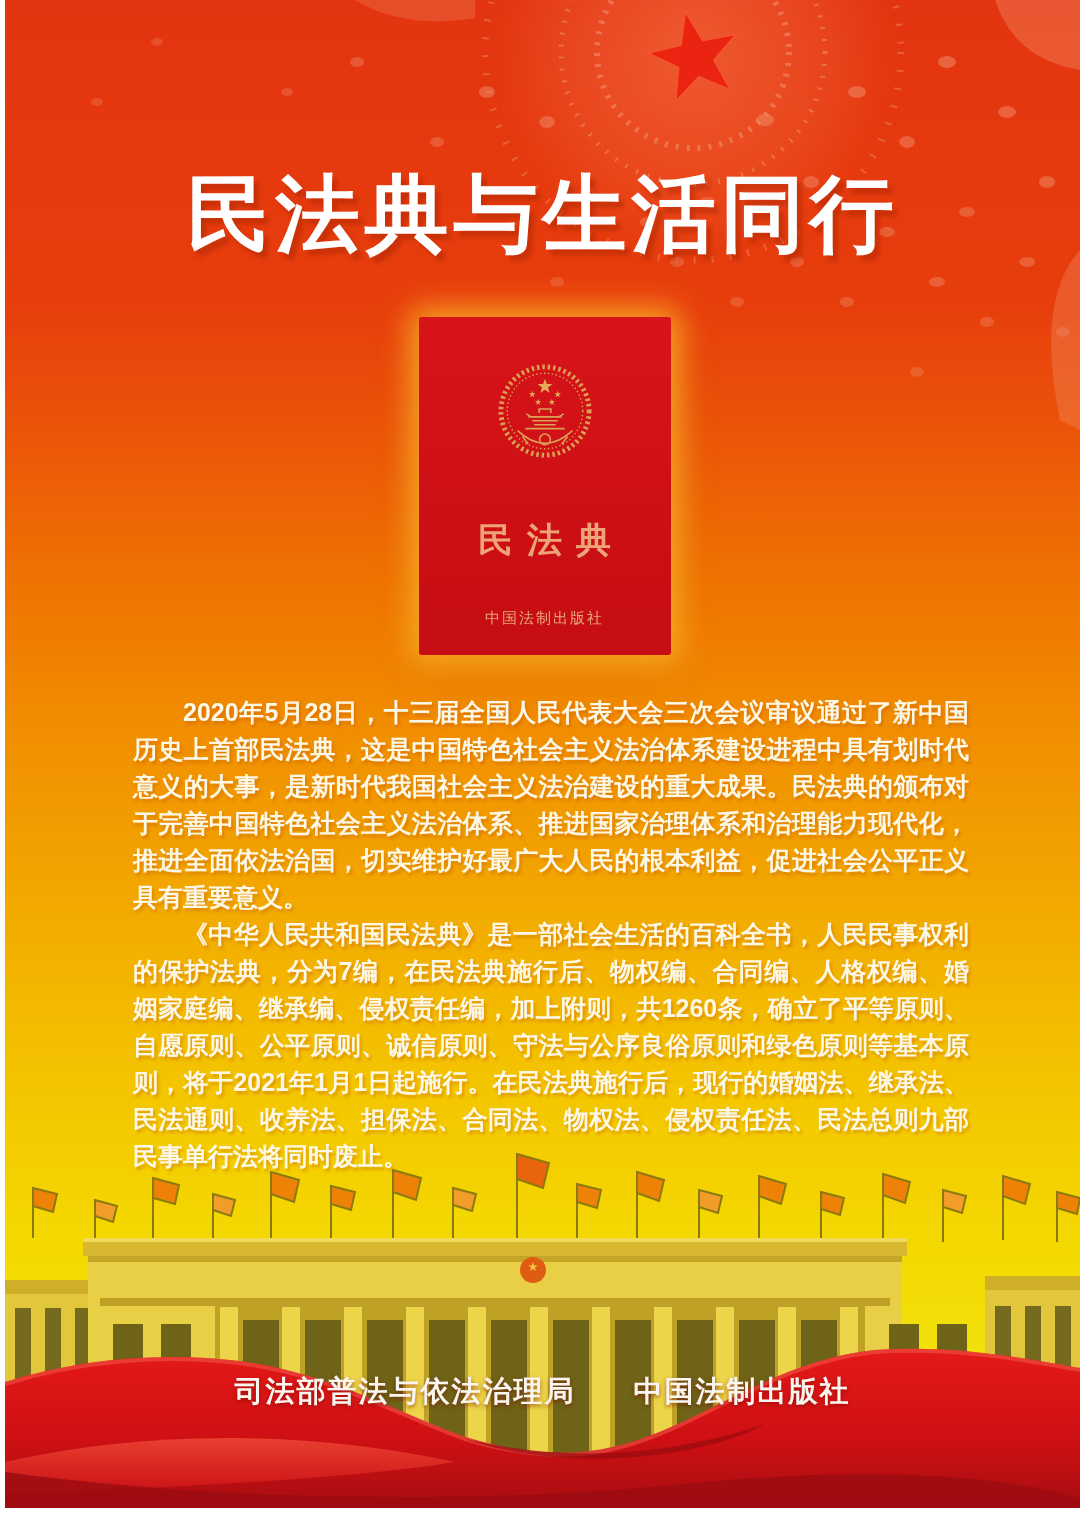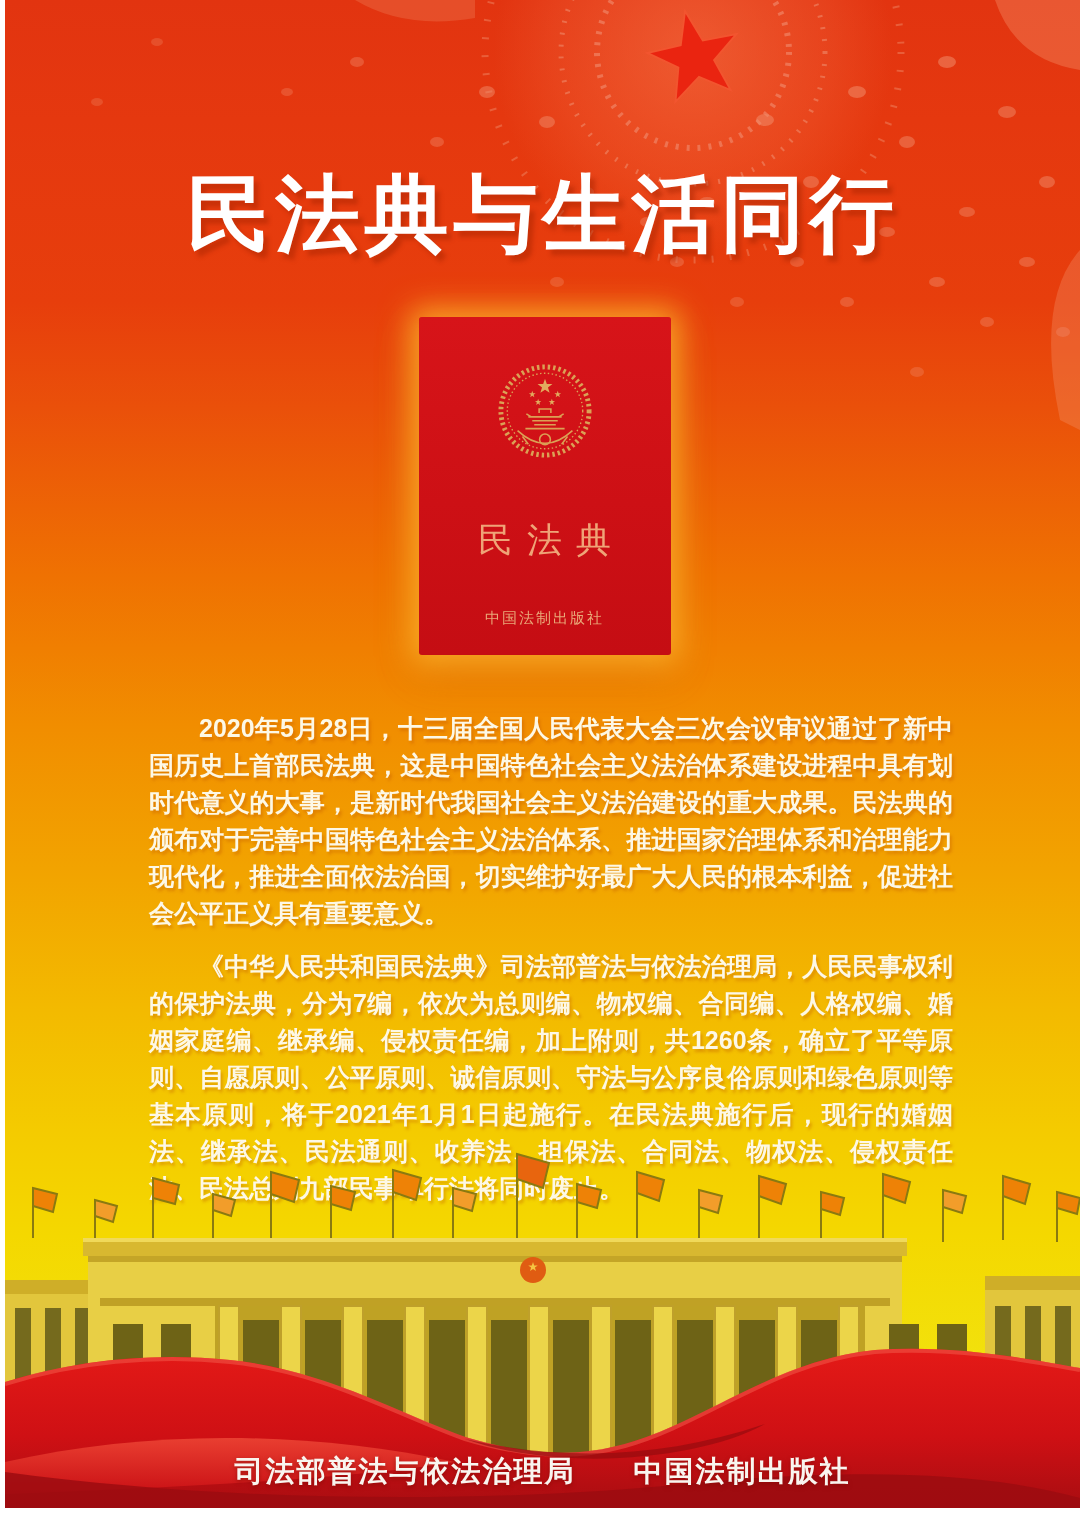--- a/index.html
+++ b/index.html
@@ -16,31 +16,31 @@
     text-shadow:5px 6px 4px rgba(165,35,0,.45);white-space:nowrap;}
   .book{position:absolute;left:50%;margin-left:-124px;top:317px;width:252px;height:338px;
     background:linear-gradient(180deg,#d71419 0%,#cd1015 55%,#c50d13 100%);
     border-radius:3px;
     box-shadow:0 0 30px 9px rgba(255,185,45,.8), 0 16px 42px rgba(205,95,0,.45);}
   .book-emblem{position:absolute;left:50%;margin-left:-49px;top:45px;}
   .book-country{position:absolute;left:0;top:160px;width:100%;text-align:center;
     font-family:"Liberation Serif",serif;font-weight:bold;font-size:30px;letter-spacing:1px;
     color:#efa477;white-space:nowrap;}
   .book-title{position:absolute;left:0;top:200px;width:100%;text-align:center;
-    font-family:"Liberation Serif",serif;font-weight:normal;font-size:35px;letter-spacing:14px;
+    font-family:"Liberation Serif",serif;font-weight:bold;font-size:35px;letter-spacing:14px;
     text-indent:14px;color:#efa477;white-space:nowrap;}
   .book-publisher{position:absolute;left:0;top:292px;width:100%;text-align:center;
     font-family:"Liberation Serif",serif;font-size:15px;letter-spacing:2px;color:#e9a878;}
   .content{position:absolute;left:128px;top:694px;width:836px;
     font-size:25px;line-height:37px;font-weight:bold;color:#fdf8e6;text-align:justify;
     text-shadow:2px 3px 3px rgba(185,75,0,.35);}
-  .content p{margin:16px;text-indent:2em;}
+  .content p{margin:0;text-indent:2em;}
   .building{position:absolute;left:0;top:1148px;width:1075px;height:360px;}
   .silk{position:absolute;left:0;top:1312px;width:1075px;height:196px;}
-  .footer{position:absolute;left:0;top:1452px;width:100%;display:flex;justify-content:center;
+  .footer{position:absolute;left:0;top:1372px;width:100%;display:flex;justify-content:center;
     gap:58px;font-family:"Liberation Serif",serif;font-weight:bold;font-size:29px;
     letter-spacing:2px;color:#f9f5ef;text-shadow:0 2px 4px rgba(125,8,0,.6);white-space:nowrap;}
 </style>
 </head>
 <body>
 
 <div class="page">
   <div class="poster">
 
     <svg class="ceiling" viewBox="0 0 1075 430" xmlns="http://www.w3.org/2000/svg">
@@ -131,21 +131,21 @@
           <path d="M22,70 Q50,96 78,70"></path>
           <path d="M27,76 L33,84 M73,76 L67,84"></path>
         </g>
       </svg>
       <div class="book-title">民法典</div>
       <div class="book-publisher">中国法制出版社</div>
     </div>
 
     <div class="content">
       <p>2020年5月28日，十三届全国人民代表大会三次会议审议通过了新中国历史上首部民法典，这是中国特色社会主义法治体系建设进程中具有划时代意义的大事，是新时代我国社会主义法治建设的重大成果。民法典的颁布对于完善中国特色社会主义法治体系、推进国家治理体系和治理能力现代化，推进全面依法治国，切实维护好最广大人民的根本利益，促进社会公平正义具有重要意义。</p>
-      <p>《中华人民共和国民法典》司法部普法与依法治理局，人民民事权利的保护法典，分为7编，依次为总则编、物权编、合同编、人格权编、婚姻家庭编、继承编、侵权责任编，加上附则，共1260条，确立了平等原则、自愿原则、公平原则、诚信原则、守法与公序良俗原则和绿色原则等基本原则，将于2021年1月1日起施行。在民法典施行后，现行的婚姻法、继承法、民法通则、收养法、担保法、合同法、物权法、侵权责任法、民法总则九部民事单行法将同时废止。</p>
+      <p>《中华人民共和国民法典》是一部社会生活的百科全书，人民民事权利的保护法典，分为7编，在民法典施行后、物权编、合同编、人格权编、婚姻家庭编、继承编、侵权责任编，加上附则，共1260条，确立了平等原则、自愿原则、公平原则、诚信原则、守法与公序良俗原则和绿色原则等基本原则，将于2021年1月1日起施行。在民法典施行后，现行的婚姻法、继承法、民法通则、收养法、担保法、合同法、物权法、侵权责任法、民法总则九部民事单行法将同时废止。</p>
     </div>
 
     <svg class="building" viewBox="0 0 1075 360" xmlns="http://www.w3.org/2000/svg">
       <g>
         <g stroke="#8a7a10" stroke-width="2" fill="#ee8206">
           <line x1="28" y1="40" x2="28" y2="90"></line>
             <path d="M28,40 L52,46 L48,64 L28,58 Z"></path>
           <line x1="90" y1="52" x2="90" y2="95"></line>
             <path d="M90,52 L112,58 L108,74 L90,68 Z" fill="#f29d2a"></path>
           <line x1="148" y1="30" x2="148" y2="92"></line>

